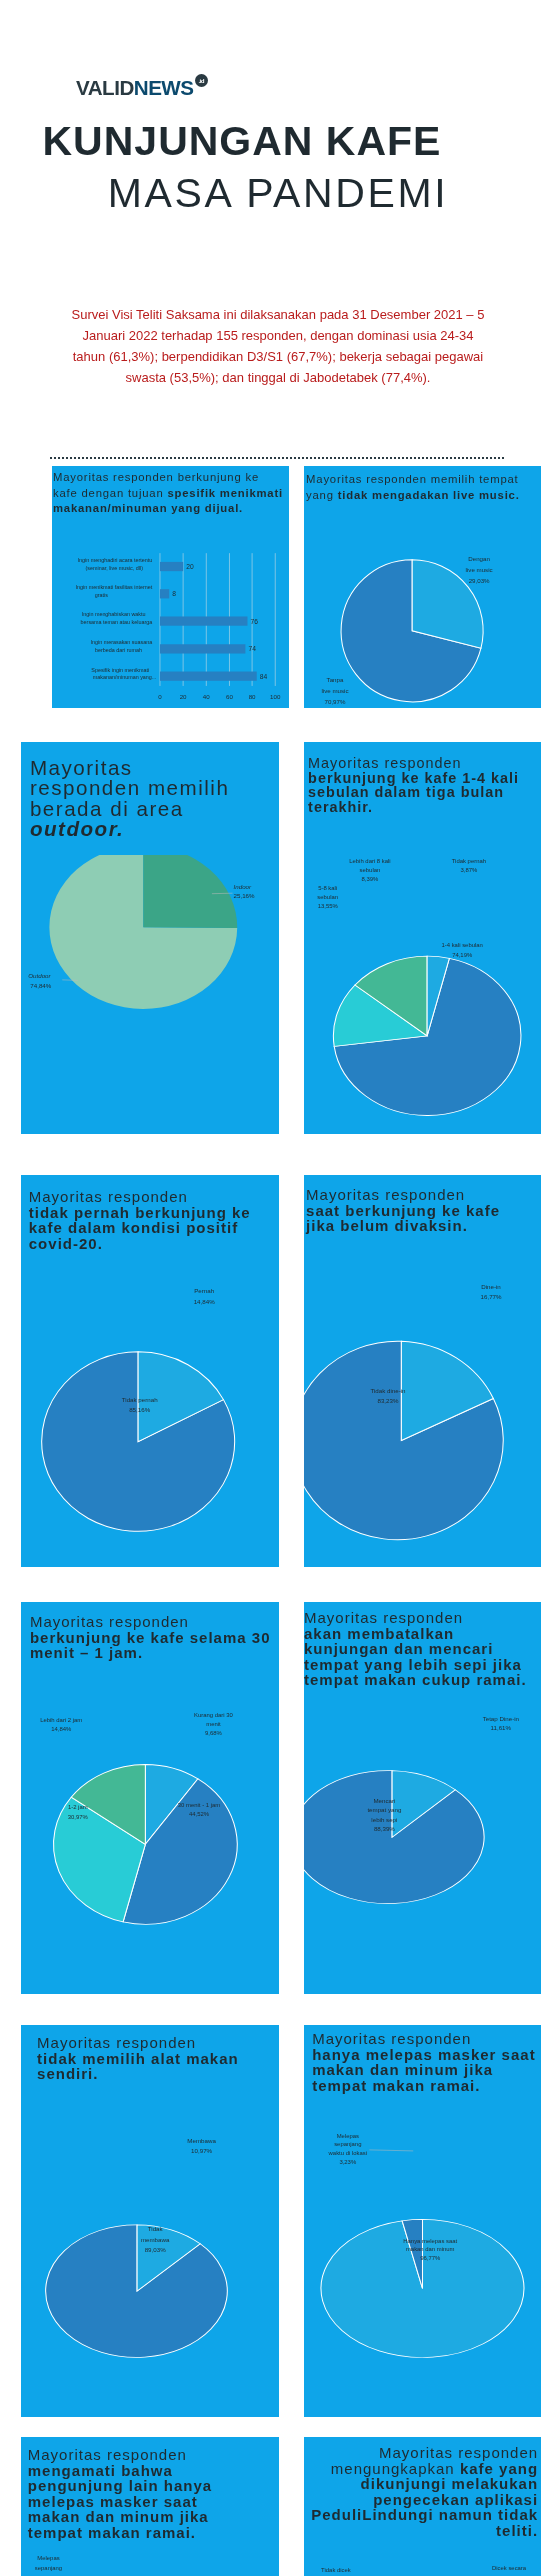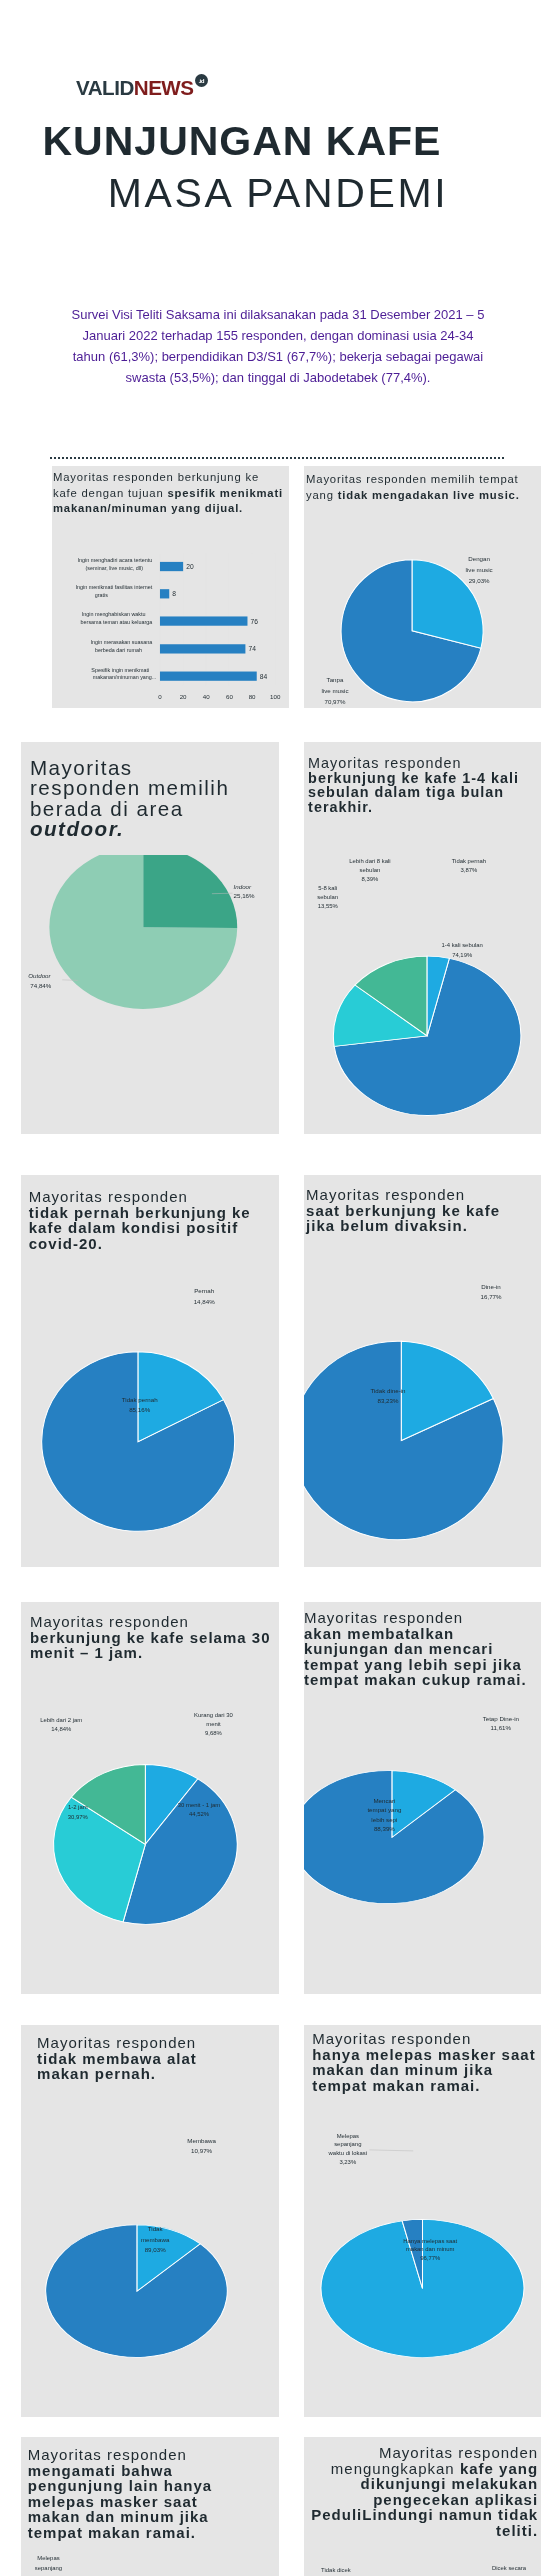--- a/index.html
+++ b/index.html
@@ -2,31 +2,31 @@
 <html style="font-size:8.2px"><head>
 <meta charset="utf-8">
 <style>
   * { box-sizing: border-box; margin: 0; padding: 0; }
   html, body { width: 556px; background: #ffffff; }
   body { font-family: "DejaVu Sans", sans-serif; color: #1f2a30; position: relative; height: 3286px; overflow: hidden; }
 
   .header { position: absolute; top: 0; left: 0; width: 556px; height: 453px; background: #fff; }
   .logo { position: absolute; left: 52px; top: 76px; font-family: "Liberation Sans", sans-serif; font-weight: 700; font-size: 20.6px; letter-spacing: -0.5px; font-stretch: condensed; }
   .logo .valid { color: #2a3a42; margin-left: 24px; }
-  .logo .news { color: #7f1d1d; }
+  .logo .news { color: #0c4a6e; }
   .logo .badge { display: inline-block; width: 13.4px; height: 13.4px; border-radius: 50%; background: #2a3a42; color: #fff; font-size: 6.2px; line-height: 13.4px; text-align: center; vertical-align: top; margin-left: 1px; position: relative; top: -2.1px; }
 
   .title1 { position: absolute; top: 118px; left: 0; width: 484px; text-align: center; font-family: "Liberation Sans", sans-serif; font-weight: 900; font-size: 41px; letter-spacing: 1px; color: #1f2a30; }
   .title2 { position: absolute; top: 170px; left: 0; width: 556px; text-align: center; font-family: "Liberation Sans", sans-serif; font-weight: 400; font-size: 41px; letter-spacing: 2.6px; color: #1f2a30; }
 
-  .intro { position: absolute; top: 304px; left: 67px; width: 422px; text-align: center; font-family: "Liberation Sans", sans-serif; font-size: 13px; line-height: 21px; color: #4c1d95; }
+  .intro { position: absolute; top: 304px; left: 67px; width: 422px; text-align: center; font-family: "Liberation Sans", sans-serif; font-size: 13px; line-height: 21px; color: #b91c1c; }
 
   .divider { position: absolute; top: 457px; left: 50px; width: 454px; height: 2.1px; border-top: 2.1px dotted #2a3a42; }
 
-  .card { position: absolute; background: #e5e5e5; text-decoration: underline; }
+  .card { position: absolute; background: #0ea5e9; text-decoration: underline; }
   .card-title { position: absolute; font-family: "Liberation Sans", sans-serif; color: #1f2a30; letter-spacing: 0.8px; }
   .card-title b { font-weight: 900; }
   .chart-svg { position: absolute; }
   .chart-svg text { font-family: "Liberation Sans", sans-serif; fill: #1f2a30; }
 </style>
 </head>
 <body>
 
 <div class="header">
   <div class="logo">
@@ -230,21 +230,21 @@
       <text x="156" y="190">Mencari</text>
         <text x="156" y="208">tempat yang</text>
         <text x="156" y="226">lebih sepi</text>
         <text x="156" y="244">88,39%</text>
     </g>
   </svg>
 </div>
 
 <div class="card" style="left:20.6px;top:2025px;width:258px;height:392px;">
   <div class="card-title" style="left:16.5px;top:10.3px;width:216px;font-size:15px;line-height:15.5px;letter-spacing:1px;">
-    <span>Mayoritas responden </span><br><b>tidak membawa alat makan pernah.</b>
+    <span>Mayoritas responden </span><br><b>tidak memilih alat makan sendiri.</b>
   </div>
   <svg class="chart-svg" width="258" height="289" style="left:0;top:103px;" viewBox="0 0 500 560">
     <g transform="translate(225,316) scale(1,0.73)">
       <path d="M0,0 L122.3,-125.4 A176,176 0 1,1 0,-176 Z" fill="#2680c2" stroke="#fff" stroke-width="2"></path>
       <path d="M0,0 L0,-176 A176,176 0 0,1 122.3,-125.4 Z" fill="#1eaae2" stroke="#fff" stroke-width="2"></path>
     </g>
     <g font-size="12" text-anchor="middle">
       <text x="350" y="29">Membawa</text>
         <text x="350" y="48">10,97%</text>
       <text x="260" y="200">Tidak</text>

